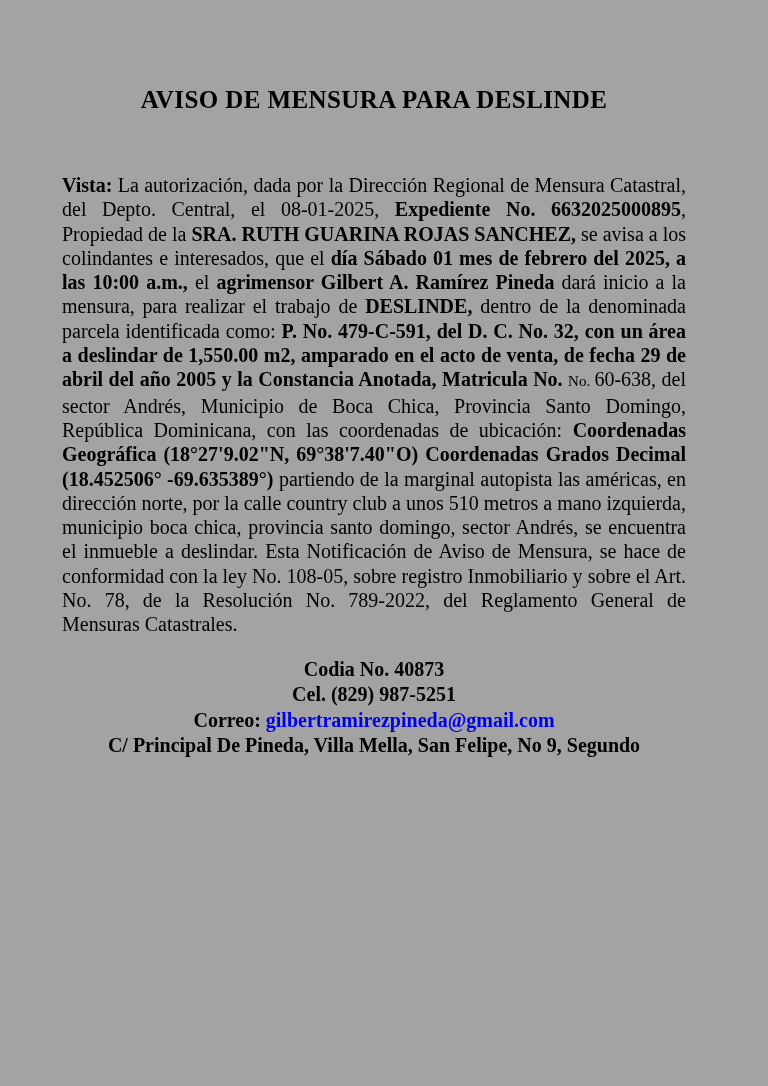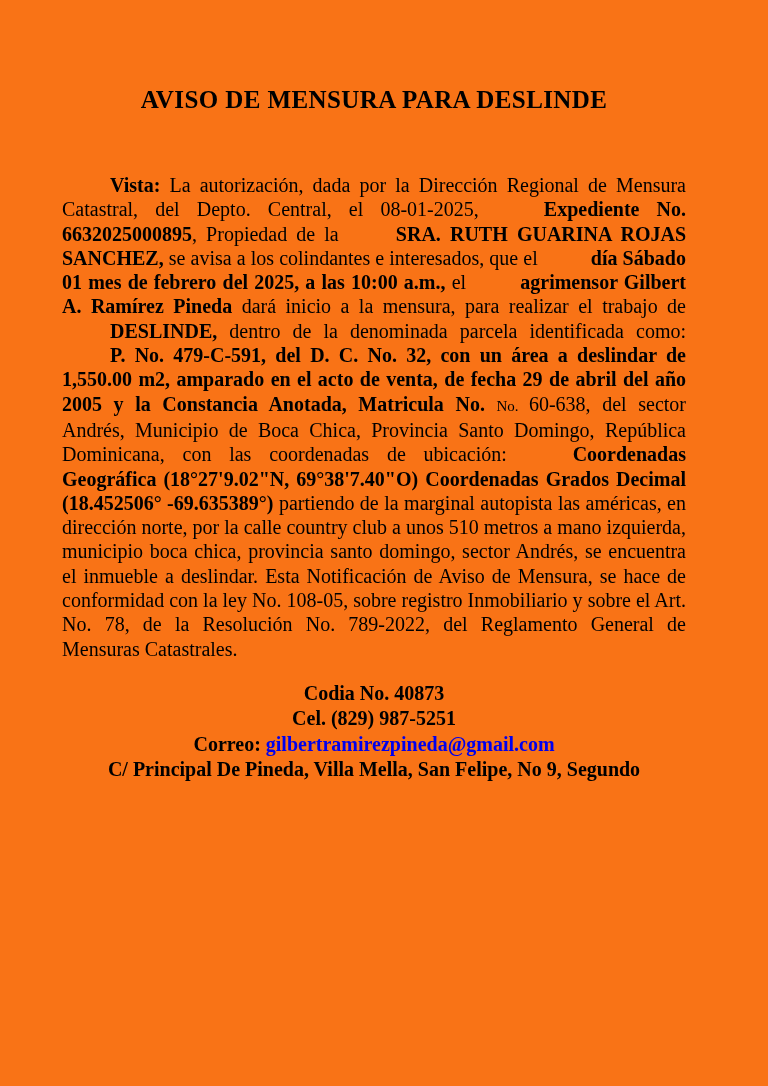--- a/index.html
+++ b/index.html
@@ -12,39 +12,39 @@
     width: 768px;
     height: 1086px;
     overflow: hidden;
     font-family: "Liberation Serif", "DejaVu Serif", serif;
   }
   .page {
     box-sizing: border-box;
     width: 768px;
     height: 1086px;
     padding: 86px 82px 0 62px;
-    background: #f97316;
+    background: #a3a3a3;
   }
   .doc-title {
     margin: 0;
     font-size: 25px;
     line-height: 28px;
     font-weight: bold;
     text-align: center;
     letter-spacing: 0.4px;
     white-space: nowrap;
   }
   .notice {
     margin-top: 59px;
     font-size: 20px;
     line-height: 24.3px;
     text-align: justify;
     text-justify: inter-word;
   }
-  .notice .b { font-weight: bold; margin-left: 48px; }
+  .notice .b { font-weight: bold; }
   .notice .sm { font-size: 15px; }
   .signature {
     margin-top: 12px;
     text-align: center;
     font-weight: bold;
     font-size: 20px;
     line-height: 25.5px;
   }
   .sig-line { white-space: nowrap; }
   .email-link {

